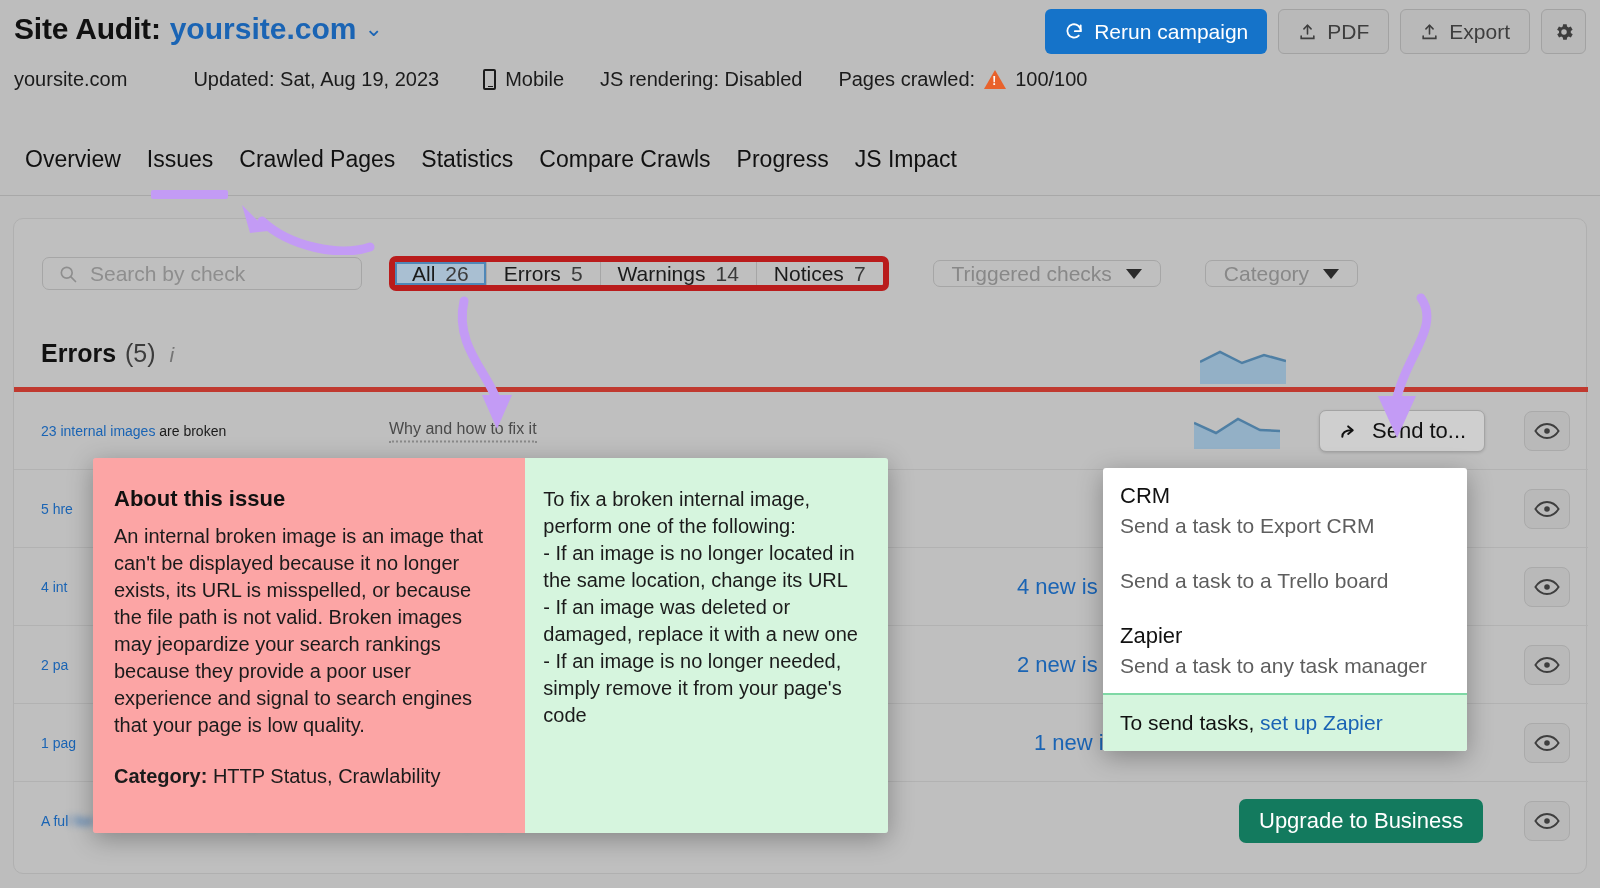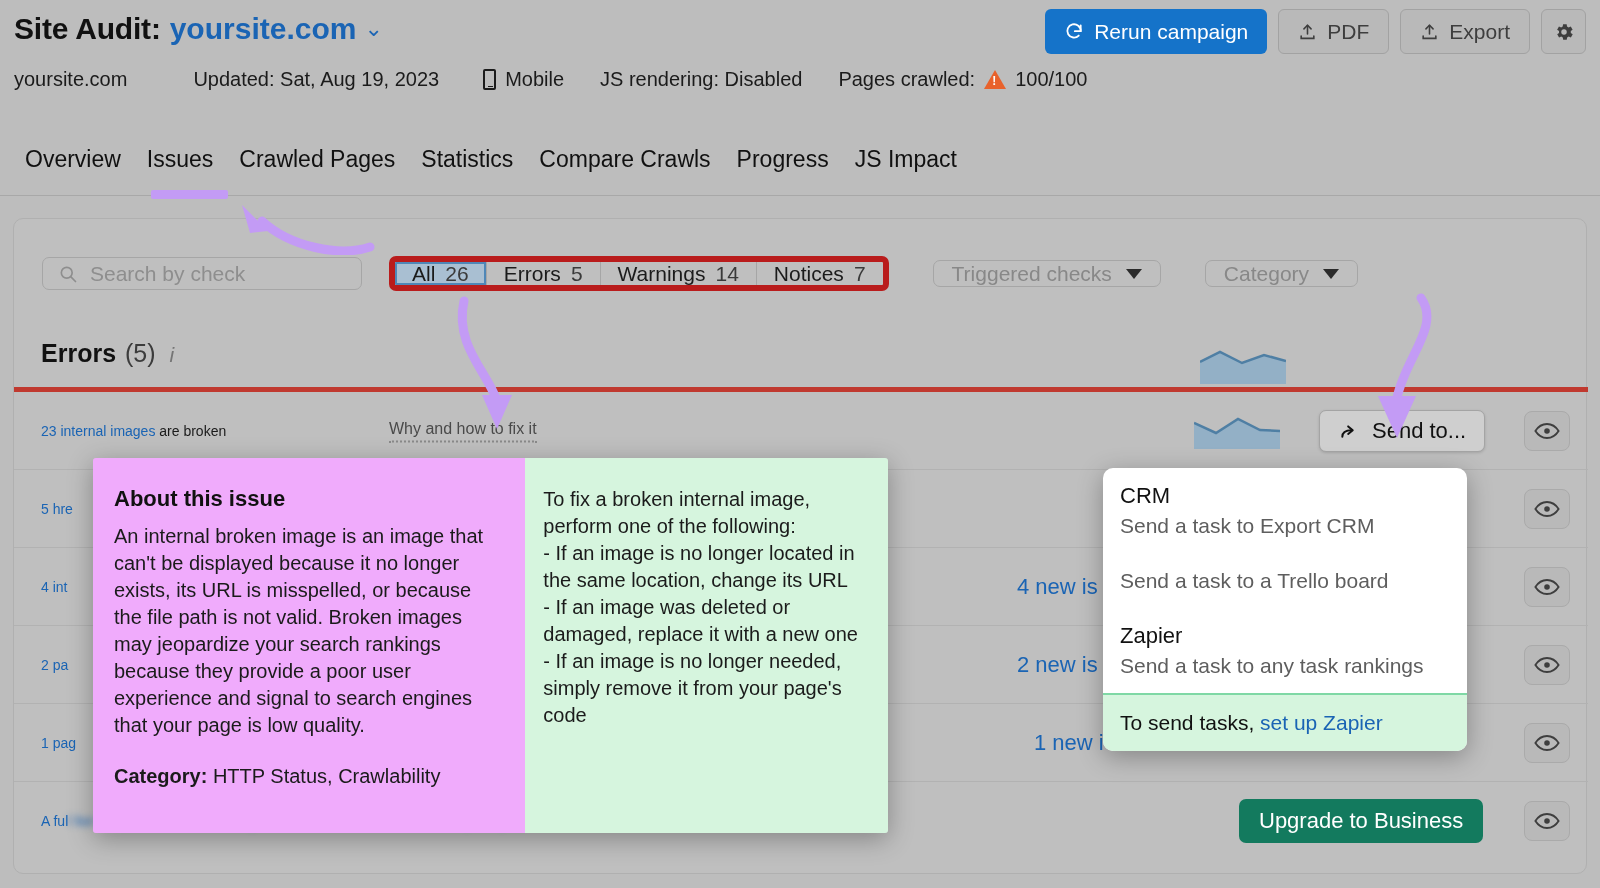--- a/index.html
+++ b/index.html
@@ -89,29 +89,29 @@
   #send-to-btn { position:absolute; left:1305px; top:50%; transform:translateY(-50%); height:42px; border:1px solid #a4a4a4; border-radius:7px; background:#cfcfcf; display:flex; align-items:center; gap:12px; padding:0 18px; font-size:22px; color:#111; cursor:pointer; box-shadow:0 1px 3px rgba(0,0,0,.15); }
   .ico-share { width:22px;height:20px; }
 
   #upgrade-btn { position:absolute; left:1225px; top:50%; transform:translateY(-50%); height:44px; background:#137a5e; color:#fff; font-size:22px; border:none; border-radius:7px; padding:0 20px; display:flex; align-items:center; cursor:pointer; }
 
   
   .blurred { filter:blur(3.2px); }
 
   
   #issue-popup { position:absolute; left:93px; top:458px; width:795px; height:375px; display:flex; box-shadow:0 6px 26px rgba(0,0,0,.30); border-radius:3px; overflow:hidden; z-index:30; }
-  #about-pane { width:476px; background:#f0abfc; padding:28px 26px 12px 21px; }
+  #about-pane { width:476px; background:#fca5a5; padding:28px 26px 12px 21px; }
   #fix-pane { width:399px; background:#d6f5de; padding:28px 24px 0 18px; }
   .pane-h { font-size:22px; font-weight:bold; color:#111; margin:0 0 11px 0; }
   .pane-p { font-size:20px; line-height:27px; color:#1b1b1b; margin:0; white-space:pre-line; }
   #about-category { font-size:20px; color:#1b1b1b; margin-top:26px; }
   #about-category b { font-weight:bold; }
 
   
-  #sendto-popup { position:absolute; left:1103px; top:468px; width:364px; background:#fff; box-shadow:0 6px 26px rgba(0,0,0,.30); border-radius:10px; z-index:31; overflow:hidden; }
+  #sendto-popup { position:absolute; left:1103px; top:468px; width:364px; background:#fff; box-shadow:0 6px 26px rgba(0,0,0,.30); border-radius:3px; z-index:31; overflow:hidden; }
   .sendto-item { padding:13px 17px 12px 17px; cursor:pointer; }
   .sendto-name { font-size:22px; color:#111; line-height:30px; }
   .sendto-desc { font-size:21px; color:#5e5e5e; line-height:30px; }
   #sendto-footer { background:#d6f5de; border-top:2px solid #7fd8a5; padding:16px 17px; font-size:21px; color:#111; }
   #sendto-footer a { color:#1a64b4; text-decoration:none; cursor:pointer; }
 
   
   .anno { position:absolute; z-index:40; pointer-events:none; }
 </style>
 </head>
@@ -350,21 +350,21 @@
 <div id="sendto-popup">
   <div class="sendto-item">
     <div class="sendto-name">CRM</div>
     <div class="sendto-desc">Send a task to Export CRM</div>
   </div>
   <div class="sendto-item">
     <div class="sendto-desc">Send a task to a Trello board</div>
   </div>
   <div class="sendto-item">
     <div class="sendto-name">Zapier</div>
-    <div class="sendto-desc">Send a task to any task rankings</div>
+    <div class="sendto-desc">Send a task to any task manager</div>
   </div>
   <div id="sendto-footer">
     <span>To send tasks,</span>
     <a>set up Zapier</a>
   </div>
 </div>
 
 <svg class="anno" style="left:220px; top:195px;" width="160" height="60" viewBox="0 0 160 60">
   <path d="M150 52 C 120 62, 70 52, 42 26" fill="none" stroke="#c39bf5" stroke-width="9" stroke-linecap="round"></path>
   <path d="M22 10 L48 36 L30 38 Z" fill="#c39bf5"></path>

